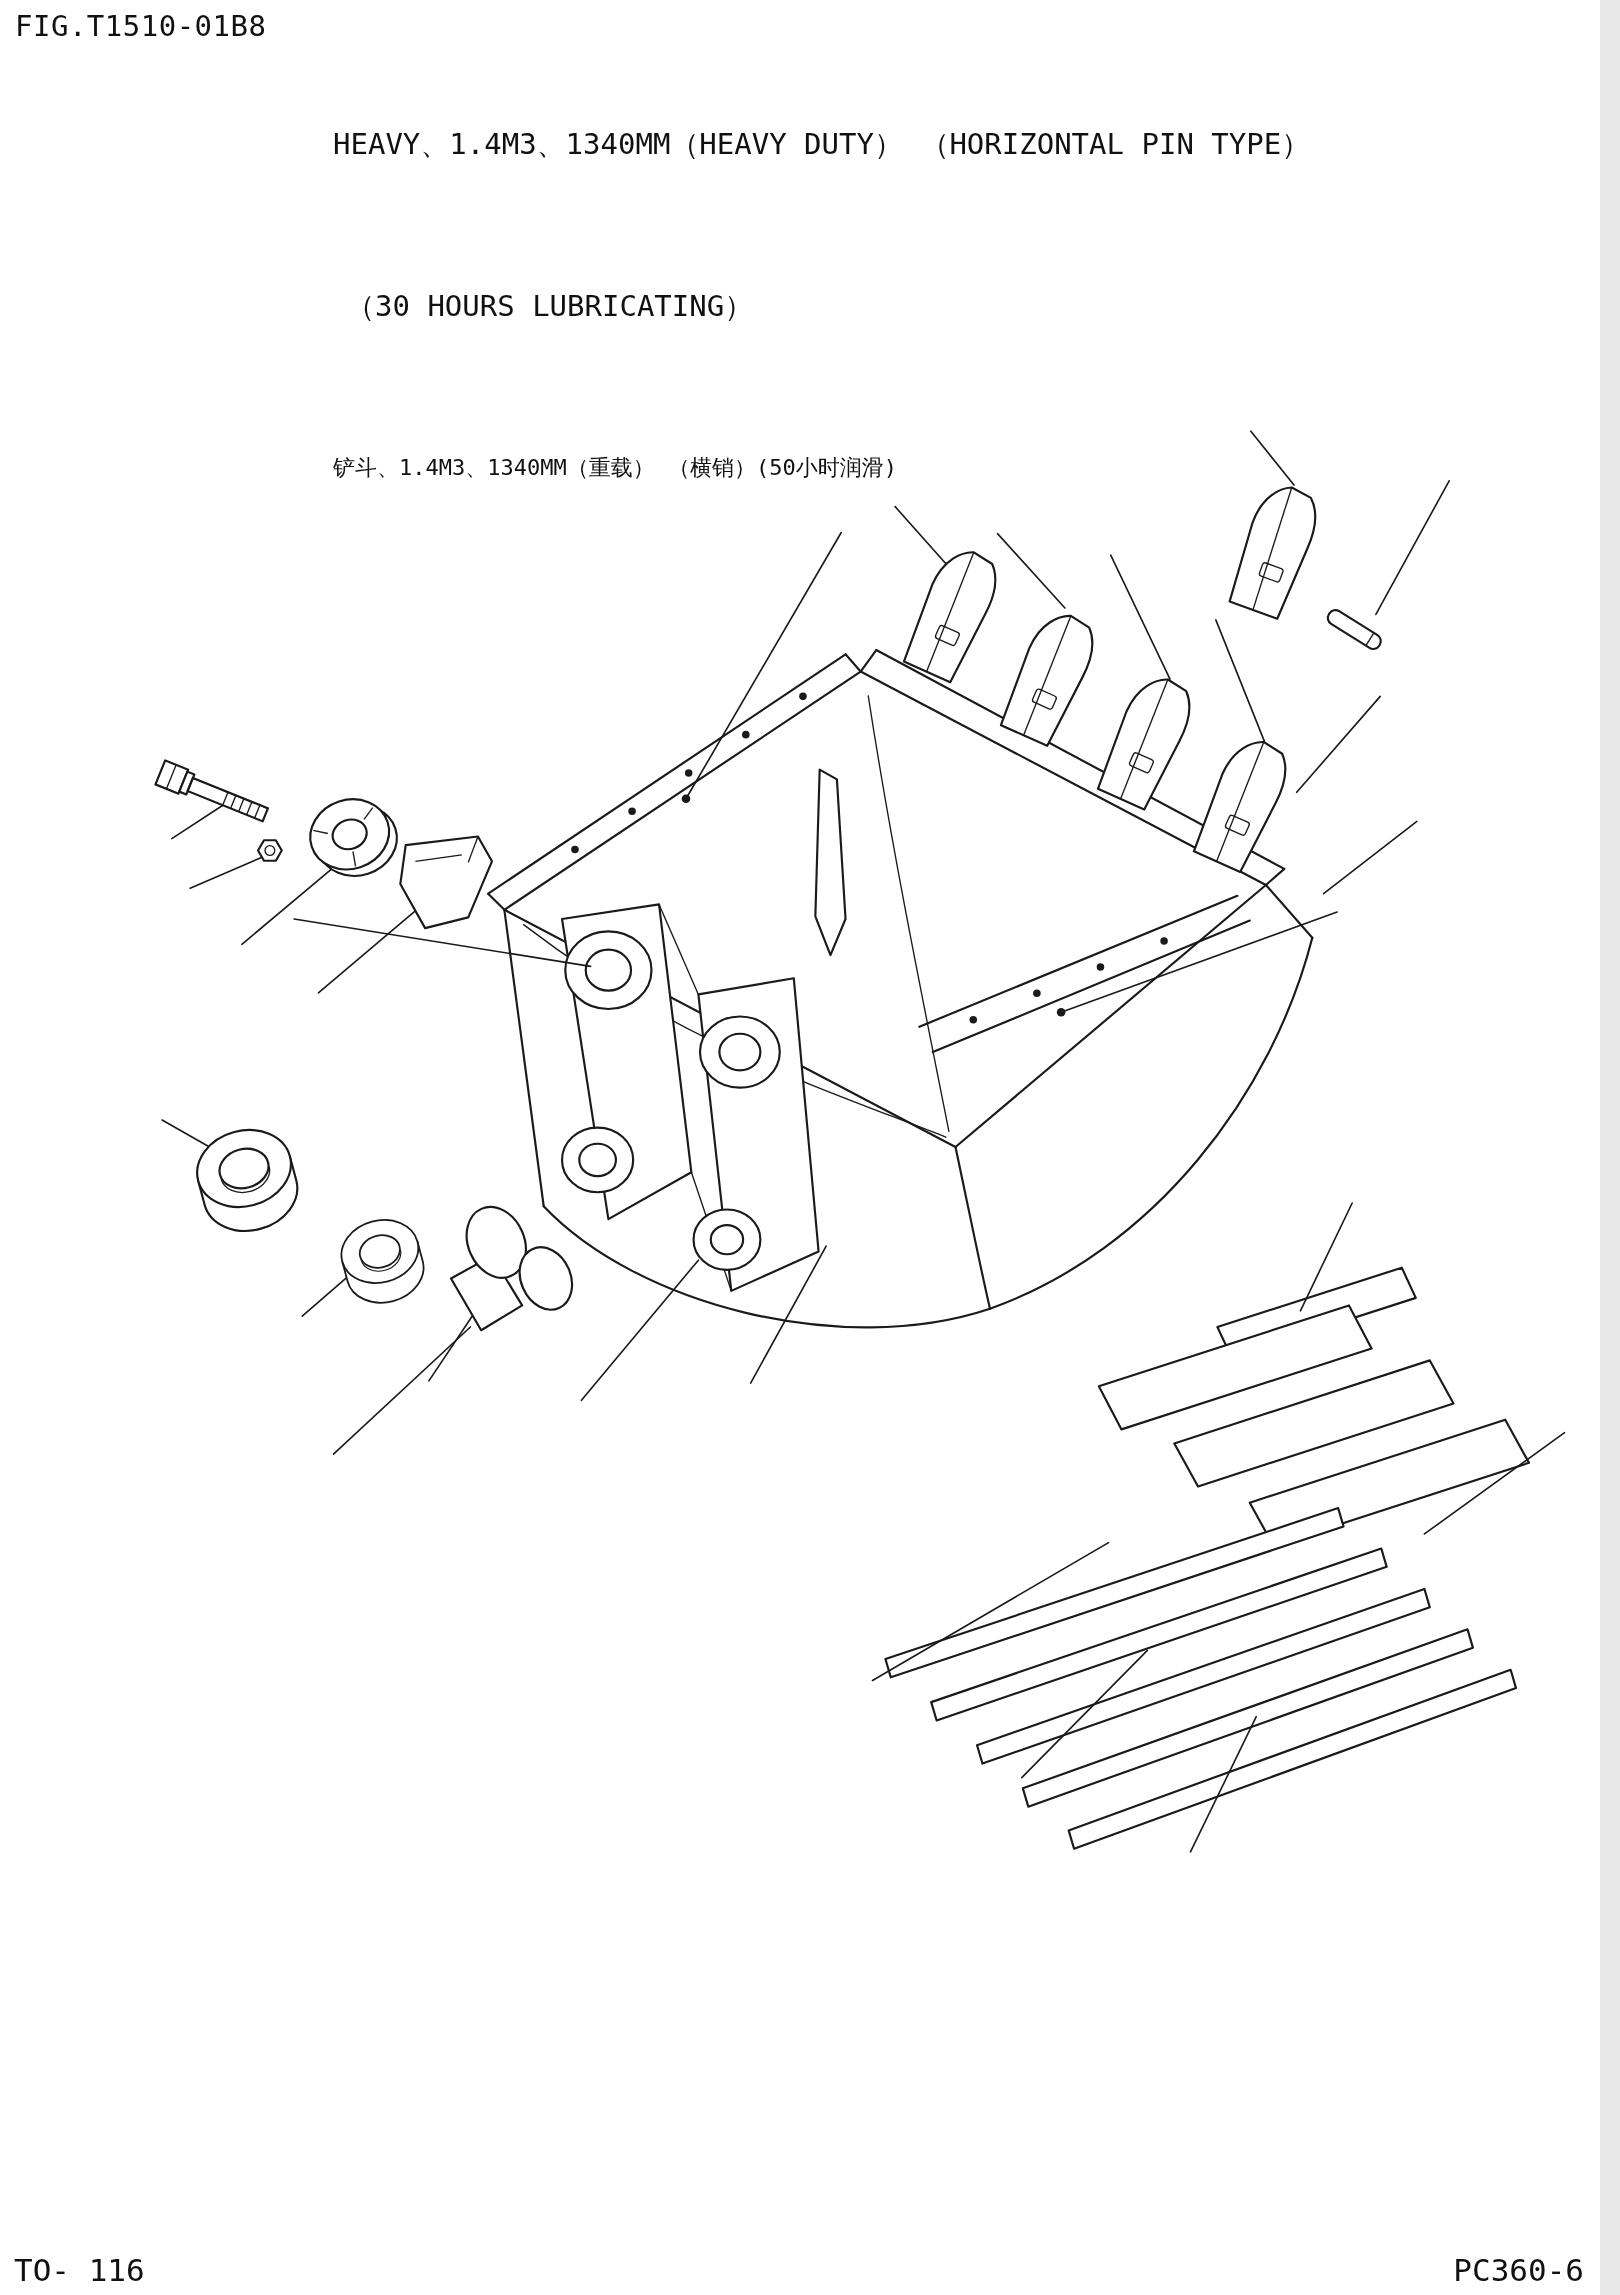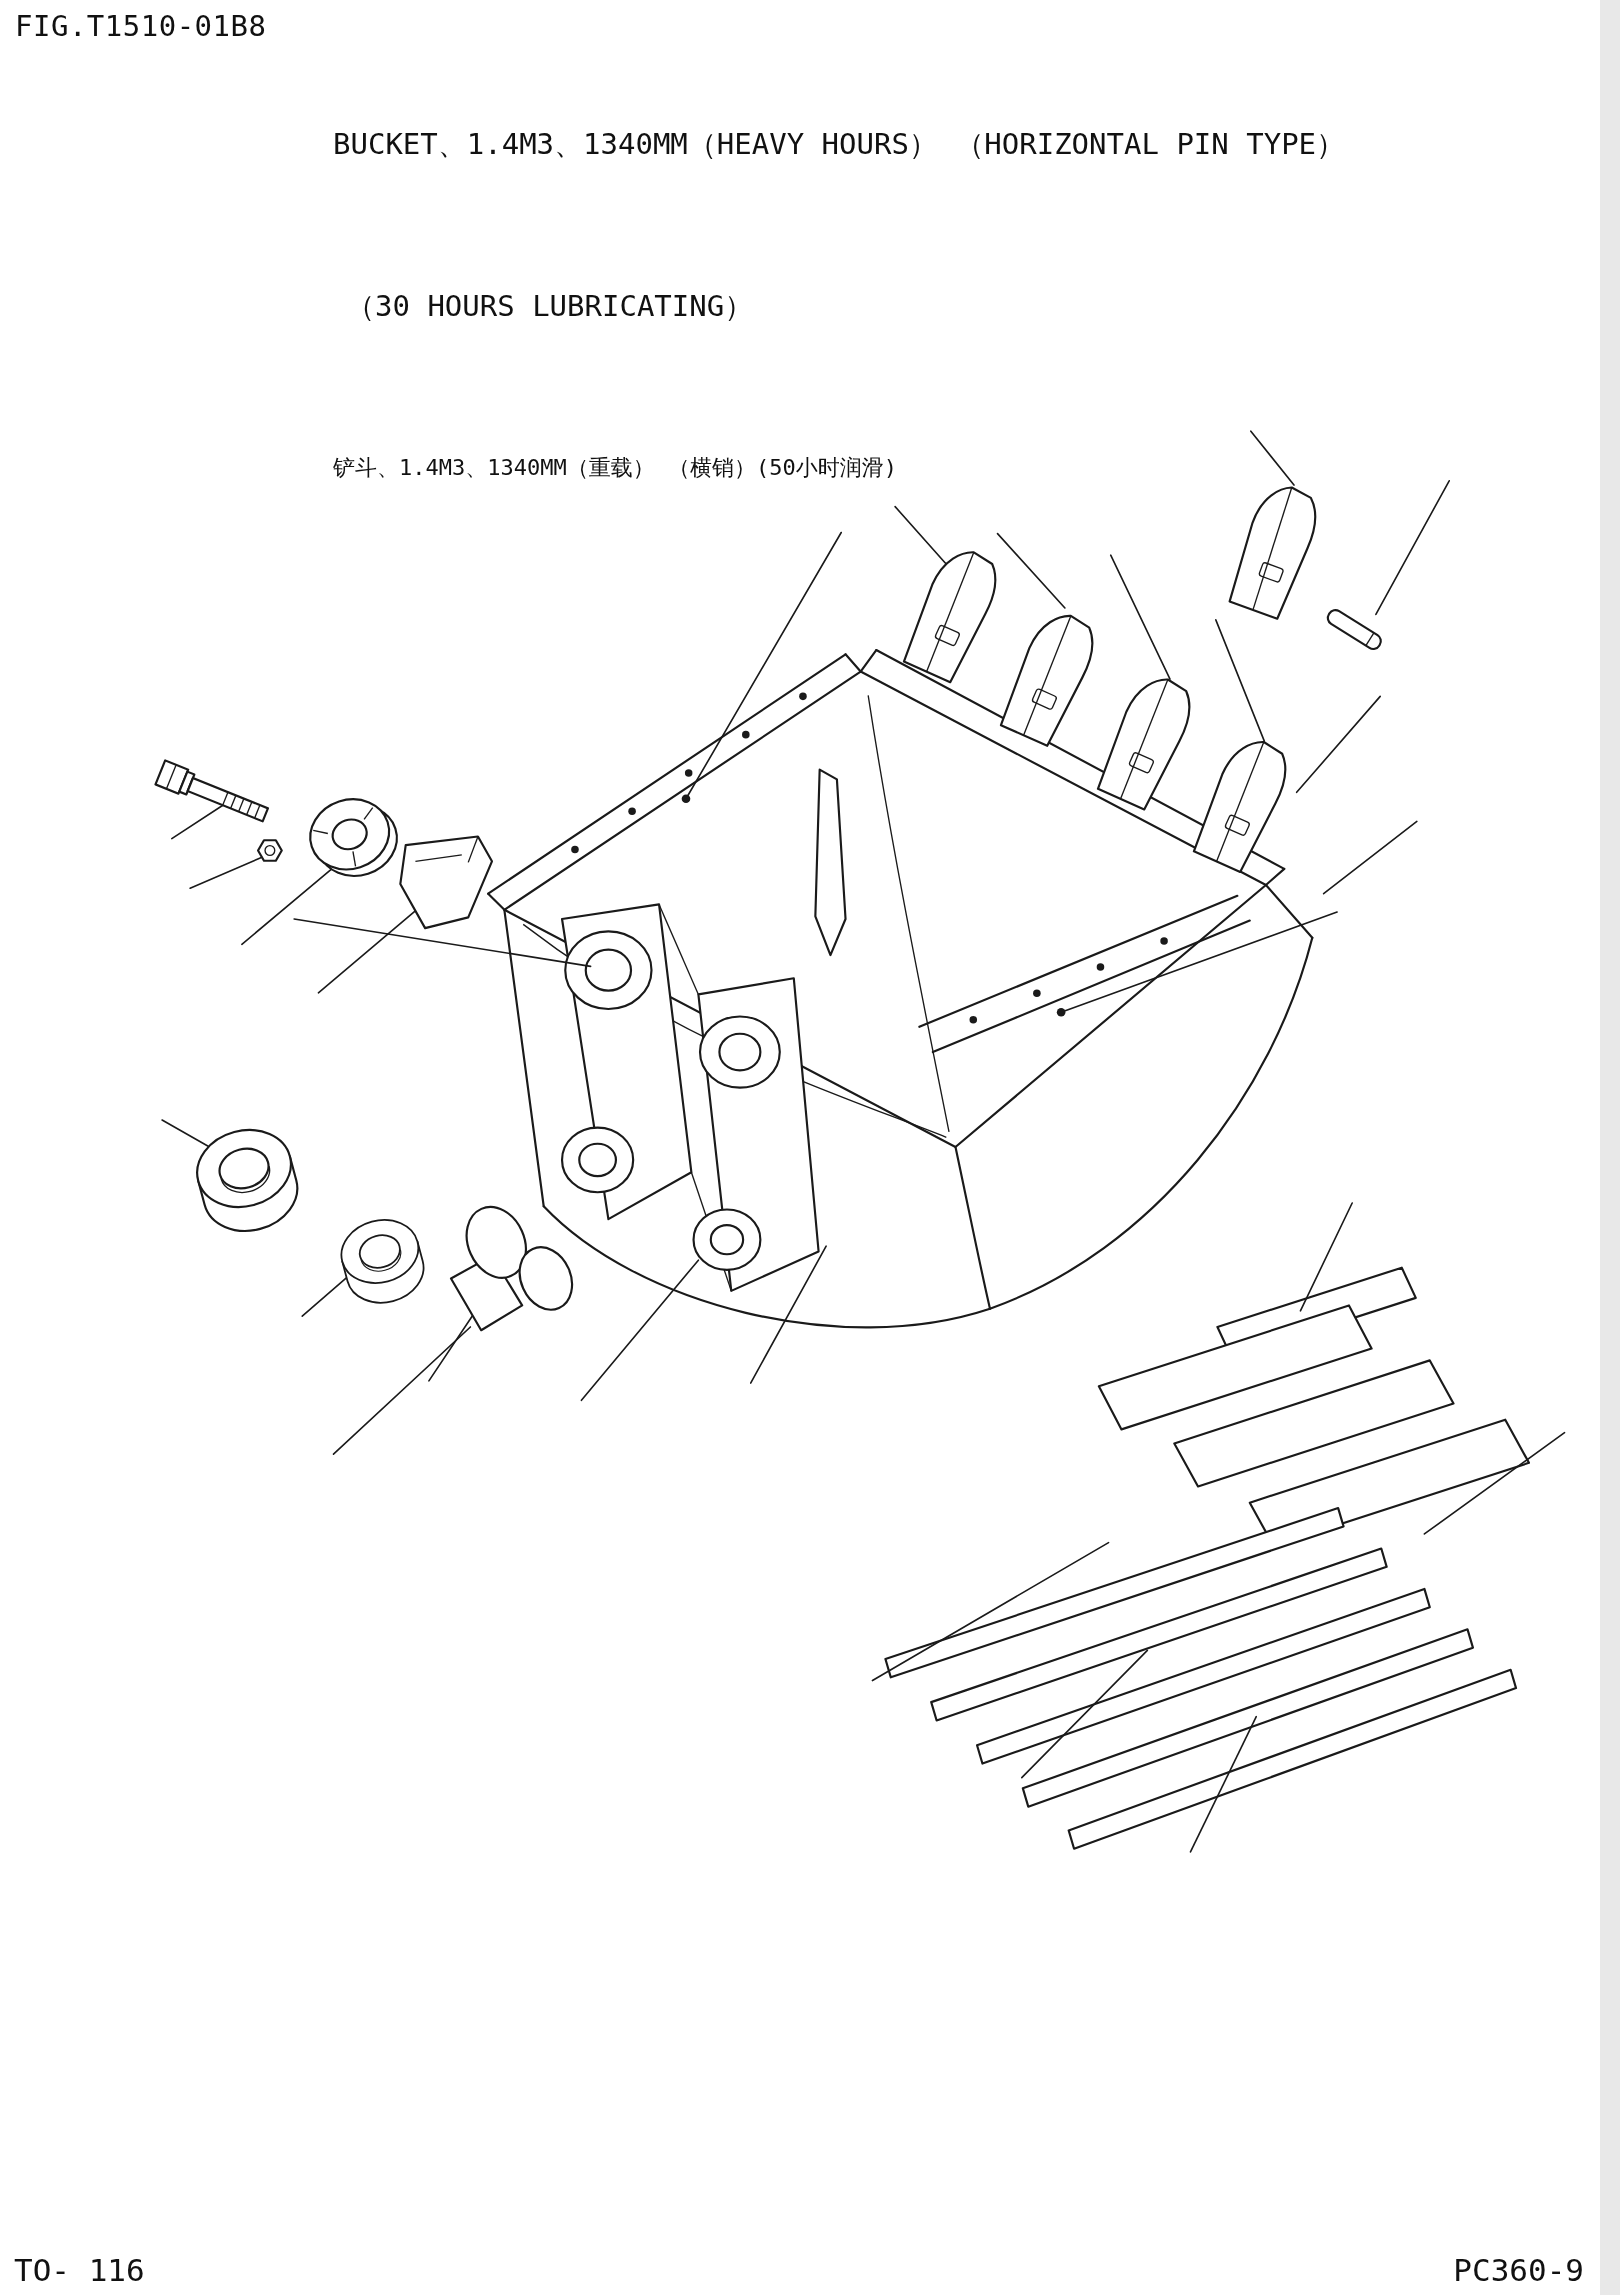--- a/index.html
+++ b/index.html
@@ -26,21 +26,21 @@
   .hole{fill:#1a1a1a;stroke:none;}
   .dot{fill:#1a1a1a;stroke:none;}
 </style>
 </head>
 <body>
 
 <div class="page">
 
   <div class="fig-id">FIG.T1510-01B8</div>
   <div class="titles">
-    <div class="title-line1">BUCKET、1.4M3、1340MM（HEAVY HOURS） （HORIZONTAL PIN TYPE）</div>
+    <div class="title-line1">HEAVY、1.4M3、1340MM（HEAVY DUTY） （HORIZONTAL PIN TYPE）</div>
     <div class="title-line2">（30 HOURS LUBRICATING）</div>
     <div class="title-zh">铲斗、1.4M3、1340MM（重载） （横销）(50小时润滑)</div>
   </div>
 
   <svg class="diagram" width="1621" height="2295" viewBox="0 0 3006 4258" xmlns="http://www.w3.org/2000/svg">
 
     <defs>
       <g id="tooth">
         <path class="wf" d="M-50,118 L-60,-34 C-60,-86 -34,-112 -14,-120 L26,-114 C50,-92 54,-54 52,-24 L44,118 Z"></path>
         <path class="thin" d="M-14,-120 L-4,118"></path>
@@ -203,16 +203,16 @@
     </g>
 
     <g transform="translate(2512,1168) rotate(32)">
       <rect class="wf" x="-55" y="-14" width="110" height="28" rx="13"></rect>
       <line class="thin" x1="34" y1="-14" x2="34" y2="14"></line>
     </g>
 
   </svg>
 
   <div class="footer-left">TO- 116</div>
-  <div class="footer-right">PC360-9</div>
+  <div class="footer-right">PC360-6</div>
 
 </div>
 
 
 </body></html>

